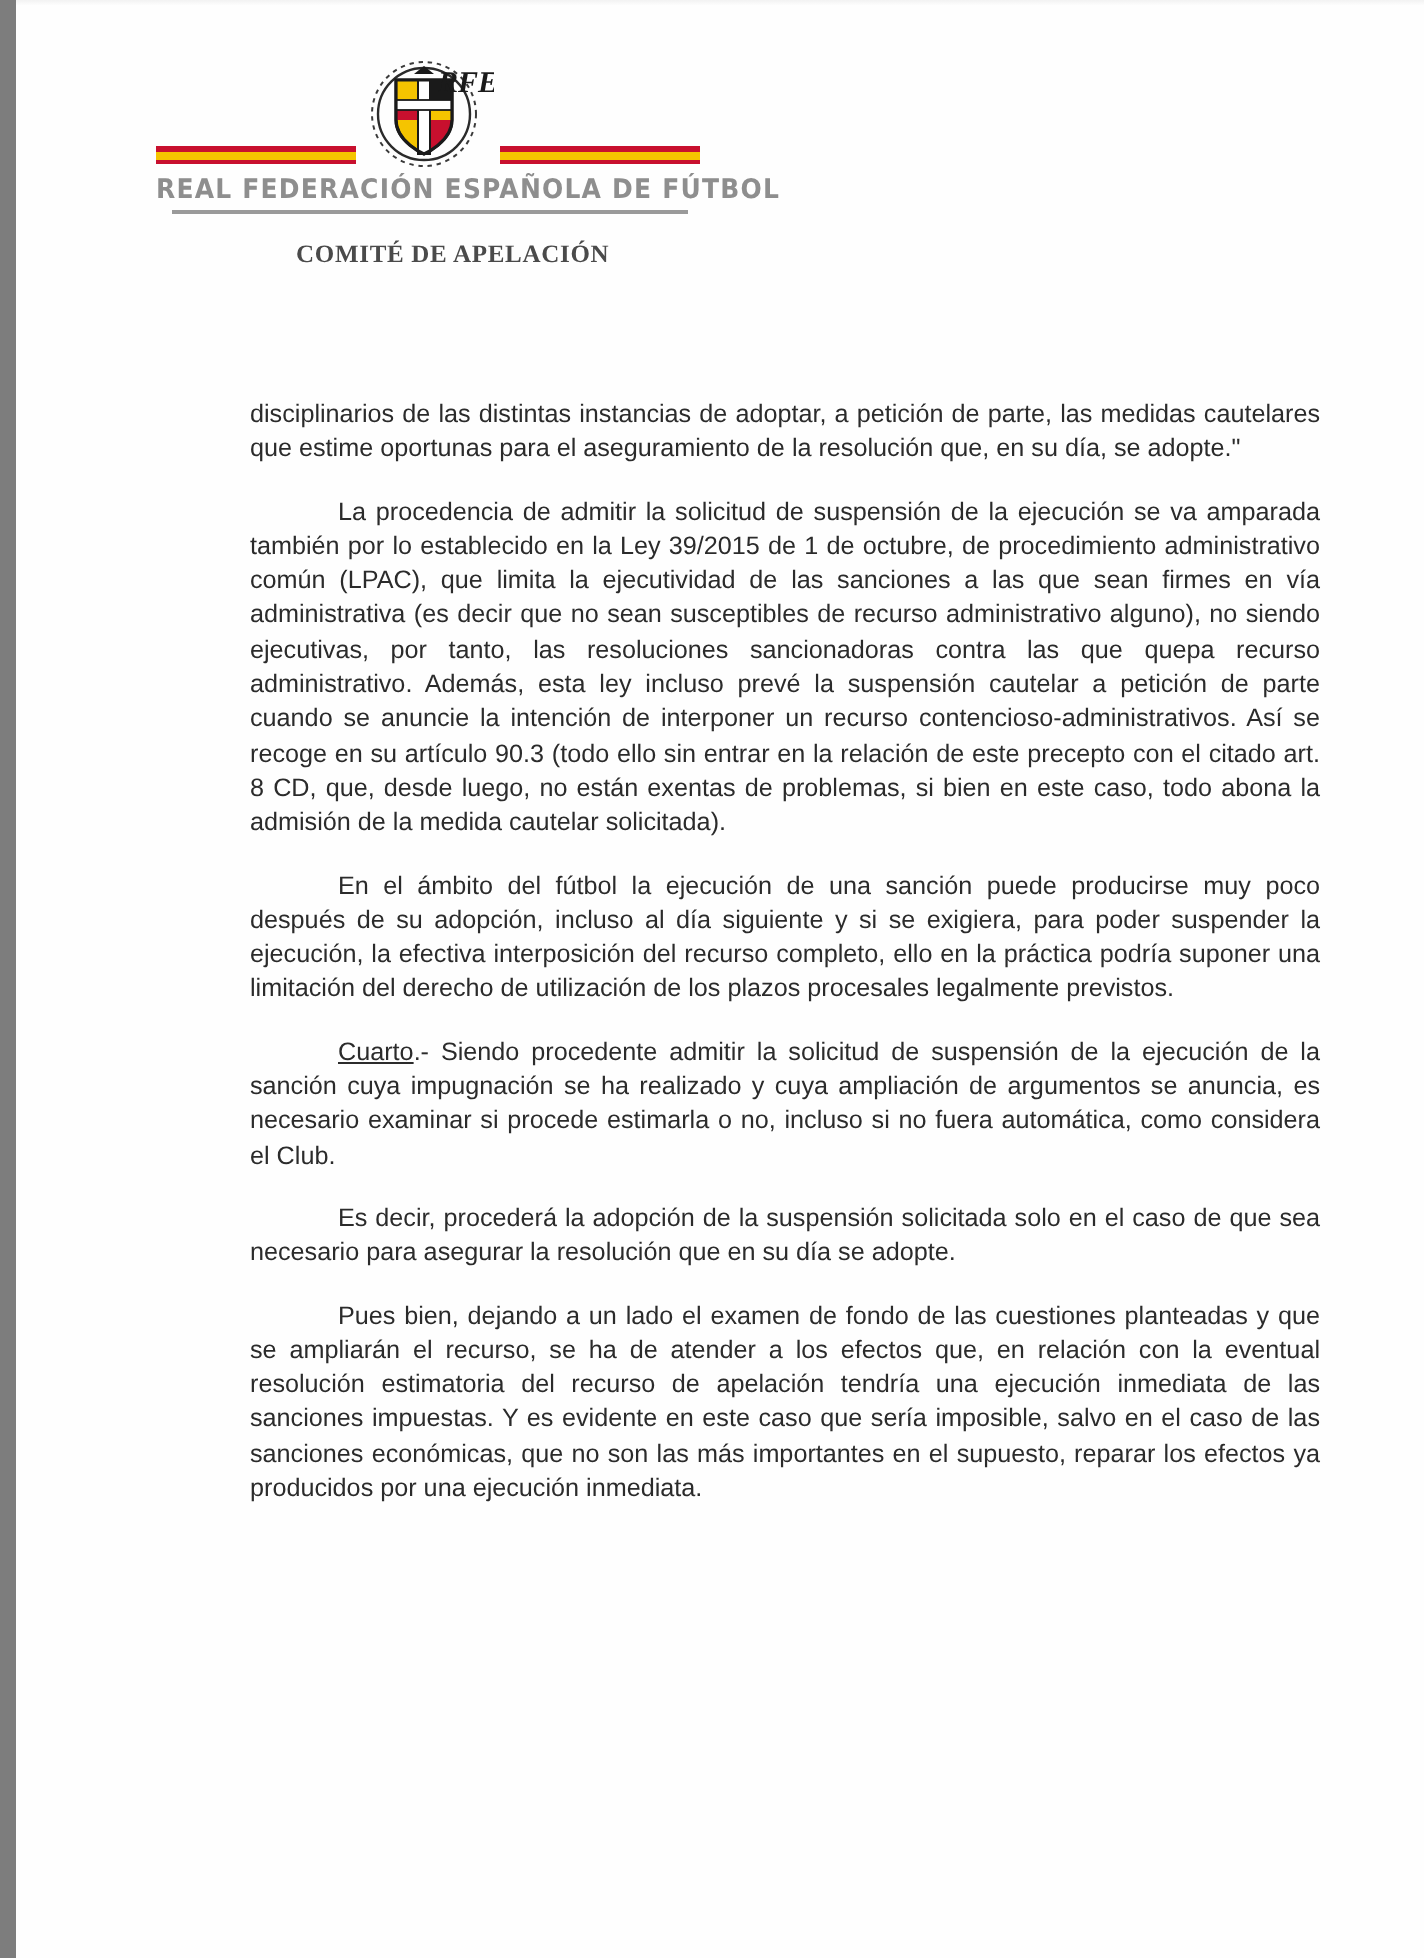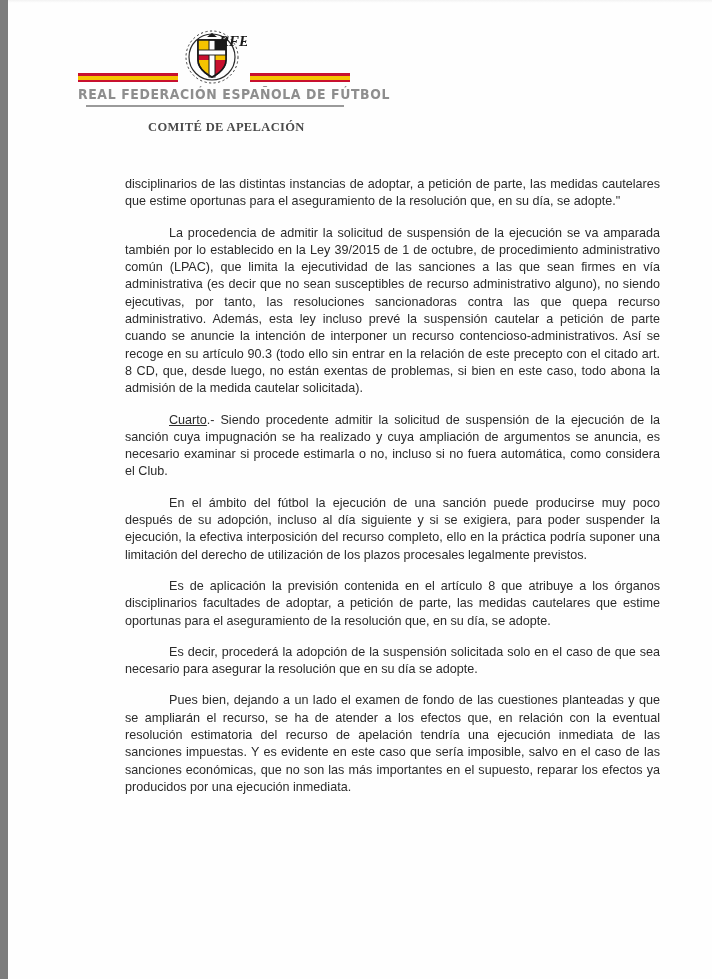--- a/index.html
+++ b/index.html
@@ -120,21 +120,21 @@
   .para {
     margin: 0 0 14px 0;
     font-family: "Liberation Sans", sans-serif;
     font-size: 12.6px;
     line-height: 17.3px;
     color: #2b2b2b;
     text-align: justify;
     text-indent: 44px;
     -webkit-font-smoothing: antialiased;
   }
-  .para.no-indent { text-indent: 0; }
+  .para.no-indent { text-indent: 0; margin-top: 23px; }
   .para .uline { text-decoration: underline; }
 </style>
 </head>
 <body>
 
 <div class="page">
 
   <div class="scan-edge-left"></div>
   <div class="scan-edge-top-fade"></div>
 
@@ -186,24 +186,23 @@
   </div>
 
   <div class="committee">COMITÉ DE APELACIÓN</div>
 
   <div class="body-text">
 
     <p class="para no-indent">disciplinarios de las distintas instancias de adoptar, a petición de parte, las medidas cautelares que estime oportunas para el aseguramiento de la resolución que, en su día, se adopte."</p>
 
     <p class="para">La procedencia de admitir la solicitud de suspensión de la ejecución se va amparada también por lo establecido en la Ley 39/2015 de 1 de octubre, de procedimiento administrativo común (LPAC), que limita la ejecutividad de las sanciones a las que sean firmes en vía administrativa (es decir que no sean susceptibles de recurso administrativo alguno), no siendo ejecutivas, por tanto, las resoluciones sancionadoras contra las que quepa recurso administrativo. Además, esta ley incluso prevé la suspensión cautelar a petición de parte cuando se anuncie la intención de interponer un recurso contencioso-administrativos. Así se recoge en su artículo 90.3 (todo ello sin entrar en la relación de este precepto con el citado art. 8 CD, que, desde luego, no están exentas de problemas, si bien en este caso, todo abona la admisión de la medida cautelar solicitada).</p>
 
+    <p class="para">En el ámbito del fútbol la ejecución de una sanción puede producirse muy poco después de su adopción, incluso al día siguiente y si se exigiera, para poder suspender la ejecución, la efectiva interposición del recurso completo, ello en la práctica podría suponer una limitación del derecho de utilización de los plazos procesales legalmente previstos.</p>
+
     <p class="para"><span class="uline">Cuarto</span><span>.- Siendo procedente admitir la solicitud de suspensión de la ejecución de la sanción cuya impugnación se ha realizado y cuya ampliación de argumentos se anuncia, es necesario examinar si procede estimarla o no, incluso si no fuera automática, como considera el Club.</span></p>
 
-    <p class="para">En el ámbito del fútbol la ejecución de una sanción puede producirse muy poco después de su adopción, incluso al día siguiente y si se exigiera, para poder suspender la ejecución, la efectiva interposición del recurso completo, ello en la práctica podría suponer una limitación del derecho de utilización de los plazos procesales legalmente previstos.</p>
-
-    <p class="para">Es de aplicación la previsión contenida en el artículo 8 que atribuye a los órganos disciplinarios facultades de adoptar, a petición de parte, las medidas cautelares que estime oportunas para el aseguramiento de la resolución que, en su día, se adopte.</p>
 
     <p class="para">Es decir, procederá la adopción de la suspensión solicitada solo en el caso de que sea necesario para asegurar la resolución que en su día se adopte.</p>
 
     <p class="para">Pues bien, dejando a un lado el examen de fondo de las cuestiones planteadas y que se ampliarán el recurso, se ha de atender a los efectos que, en relación con la eventual resolución estimatoria del recurso de apelación tendría una ejecución inmediata de las sanciones impuestas. Y es evidente en este caso que sería imposible, salvo en el caso de las sanciones económicas, que no son las más importantes en el supuesto, reparar los efectos ya producidos por una ejecución inmediata.</p>
 
   </div>
 </div>
 
 </body></html>

